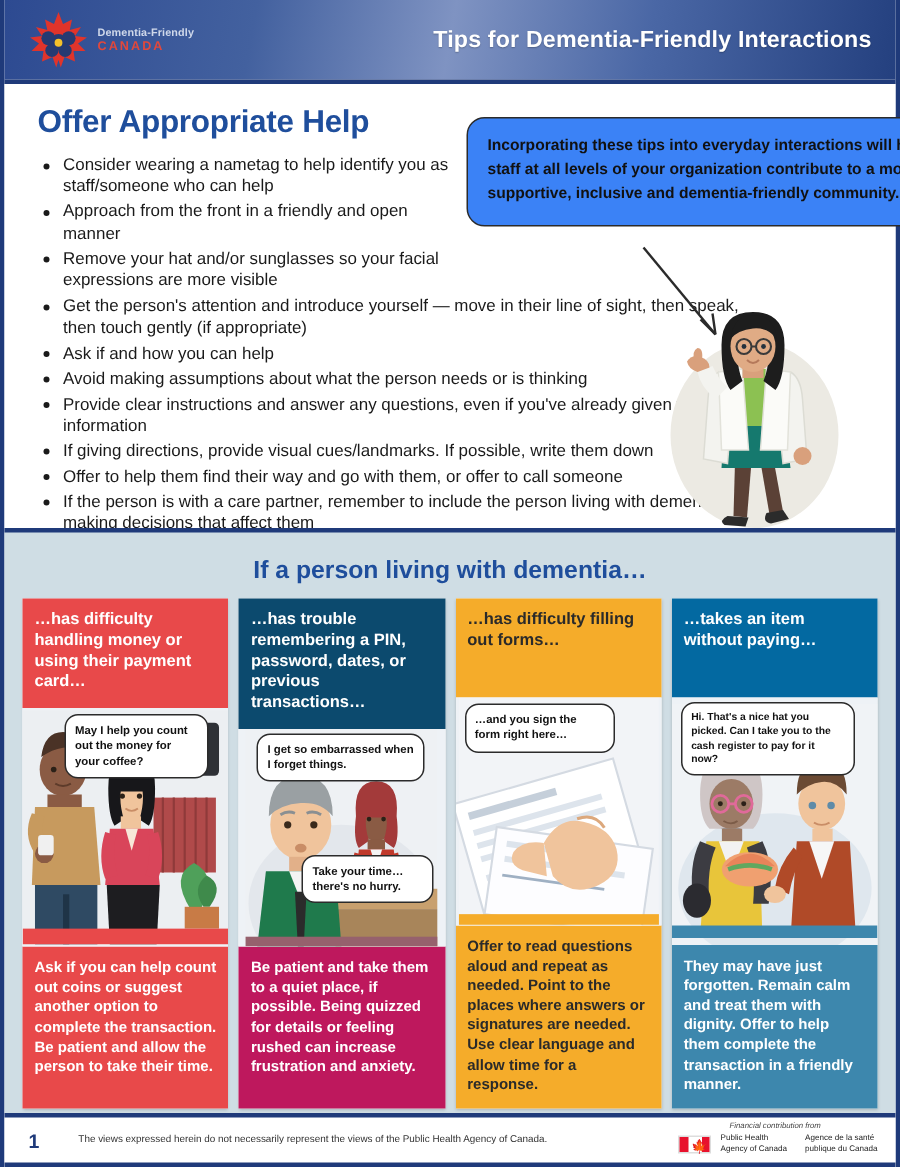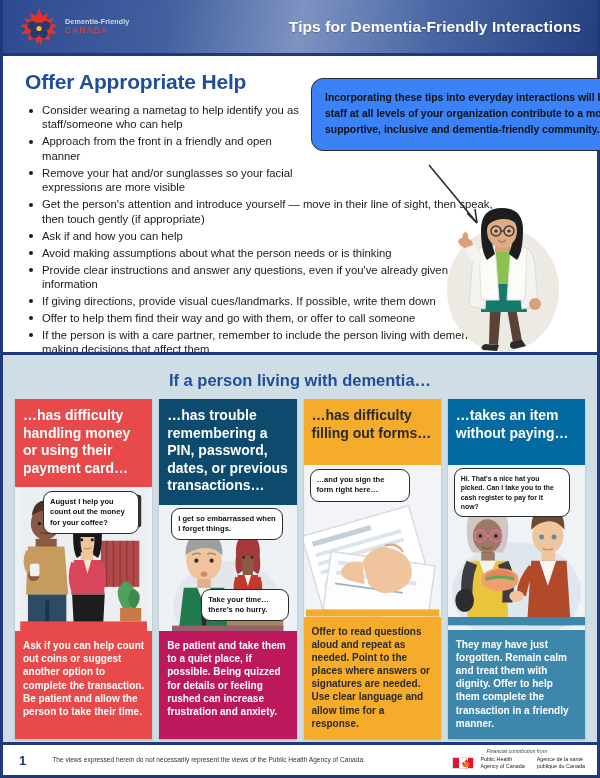--- a/index.html
+++ b/index.html
@@ -33,21 +33,21 @@
   }
   .logo-mark { position: relative; width: 44px; height: 40px; }
   .leaf {
     position: absolute; left: 0; top: 0;
   }
   .logo-text { margin-left: 4px; line-height: 1.05; }
   .logo-text .l1 {
     font-size: 7.2px; color: #cfd8ea; font-weight: 600; letter-spacing: .1px;
   }
   .logo-text .l2 {
-    font-size: 8.4px; color: #e0483c; font-weight: 400; letter-spacing: 1.4px;
+    font-size: 8.4px; color: #e0483c; font-weight: 700; letter-spacing: 1.4px;
   }
   .header-title {
     position: absolute; right: 16px; top: 50%; transform: translateY(-50%);
     color: #ffffff; font-size: 15.5px; font-weight: bold; letter-spacing: .1px;
     text-shadow: 0 1px 1px rgba(0,0,0,.25);
   }
 
   
   .top-section {
     position: relative;
@@ -126,21 +126,21 @@
     position: relative;
     flex: 1;
     display: flex;
     flex-direction: column;
     background: #ffffff;
     box-shadow: 0 1px 2px rgba(0,0,0,.18);
   }
   .card-head {
     color: #ffffff;
     font-weight: bold;
-    font-size: 14px;
+    font-size: 11px;
     line-height: 1.25;
     padding: 8px 8px 10px 8px;
     min-height: 66px;
   }
   .card-head.dark { color: #2a2a2a; }
   .card-art {
     position: relative;
     flex: 1;
     overflow: hidden;
     background: #eef2f6;
@@ -336,21 +336,21 @@
             <circle cx="75" cy="55" r="1.7" fill="#2b2118"></circle>
             <path d="M66 63 q4 3 8 0" stroke="#c98d66" stroke-width="1.2" fill="none"></path>
             <rect x="63" y="68" width="13" height="8" fill="#f0c49c"></rect>
             <path d="M56 76 L84 76 L88 112 L53 112 Z" fill="#d9455a"></path>
             <path d="M53 78 q-5 16 0 30 l8 -2 q-4 -14 -1 -26 Z" fill="#d9455a"></path>
             <path d="M87 78 q5 16 0 30 l-8 -2 q4 -14 1 -26 Z" fill="#d9455a"></path>
             <path d="M66 76 L70 90 L74 76 Z" fill="#f7e7d8"></path>
             <path d="M54 112 L88 112 L86 150 L56 150 Z" fill="#1d1d20"></path>
             <rect x="0" y="140" width="132" height="10" fill="#e8494a"></rect>
           </svg>
-          <div class="bub" style="left:28px;top:4px;width:96px">August I help you count out the money for your coffee?</div>
+          <div class="bub" style="left:28px;top:4px;width:96px">May I help you count out the money for your coffee?</div>
         </div>
         <div class="card-foot" style="background:#e8494a">Ask if you can help count out coins or suggest another option to complete the transaction. Be patient and allow the person to take their time.</div>
       </div>
 
       <div class="card">
         <div class="card-head" style="background:#0c4a6e">…has trouble remembering a PIN, password, dates, or previous transactions…</div>
         <div class="card-art">
           <svg viewBox="0 0 132 150" style="width:100%;height:100%;display:block">
             <rect width="132" height="150" fill="#eef1f4"></rect>
             <ellipse cx="66" cy="120" rx="64" ry="54" fill="#e3e7ec"></ellipse>

